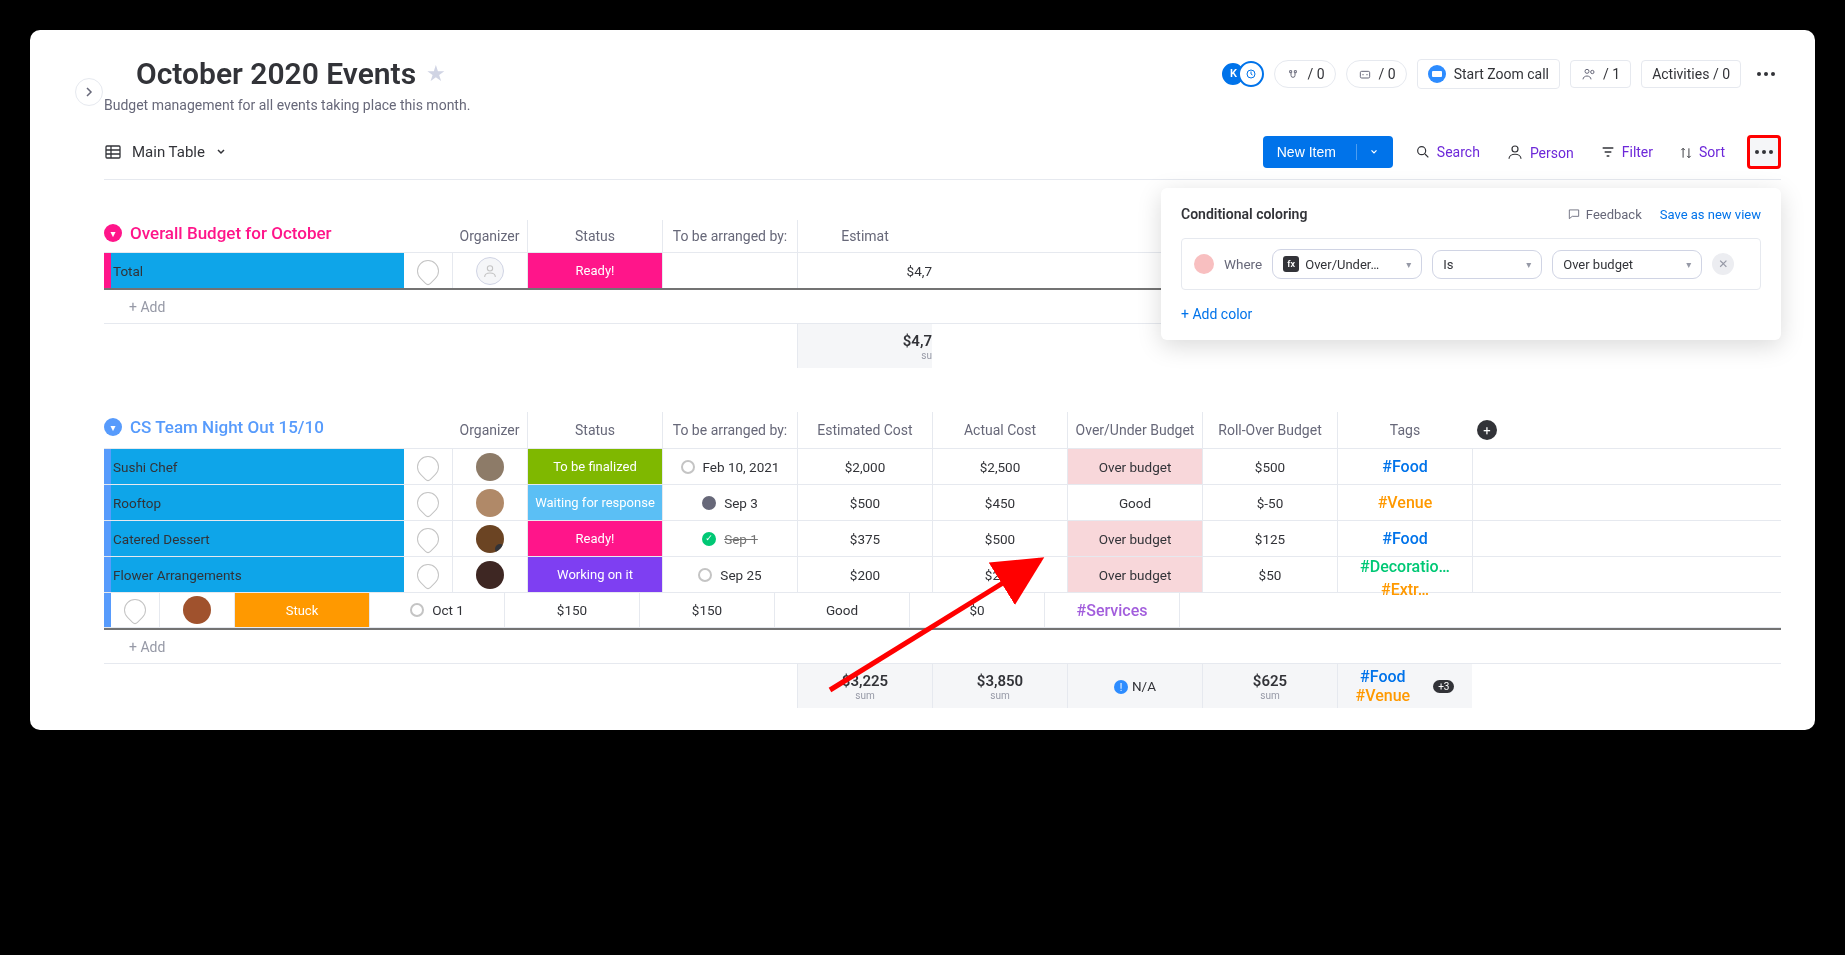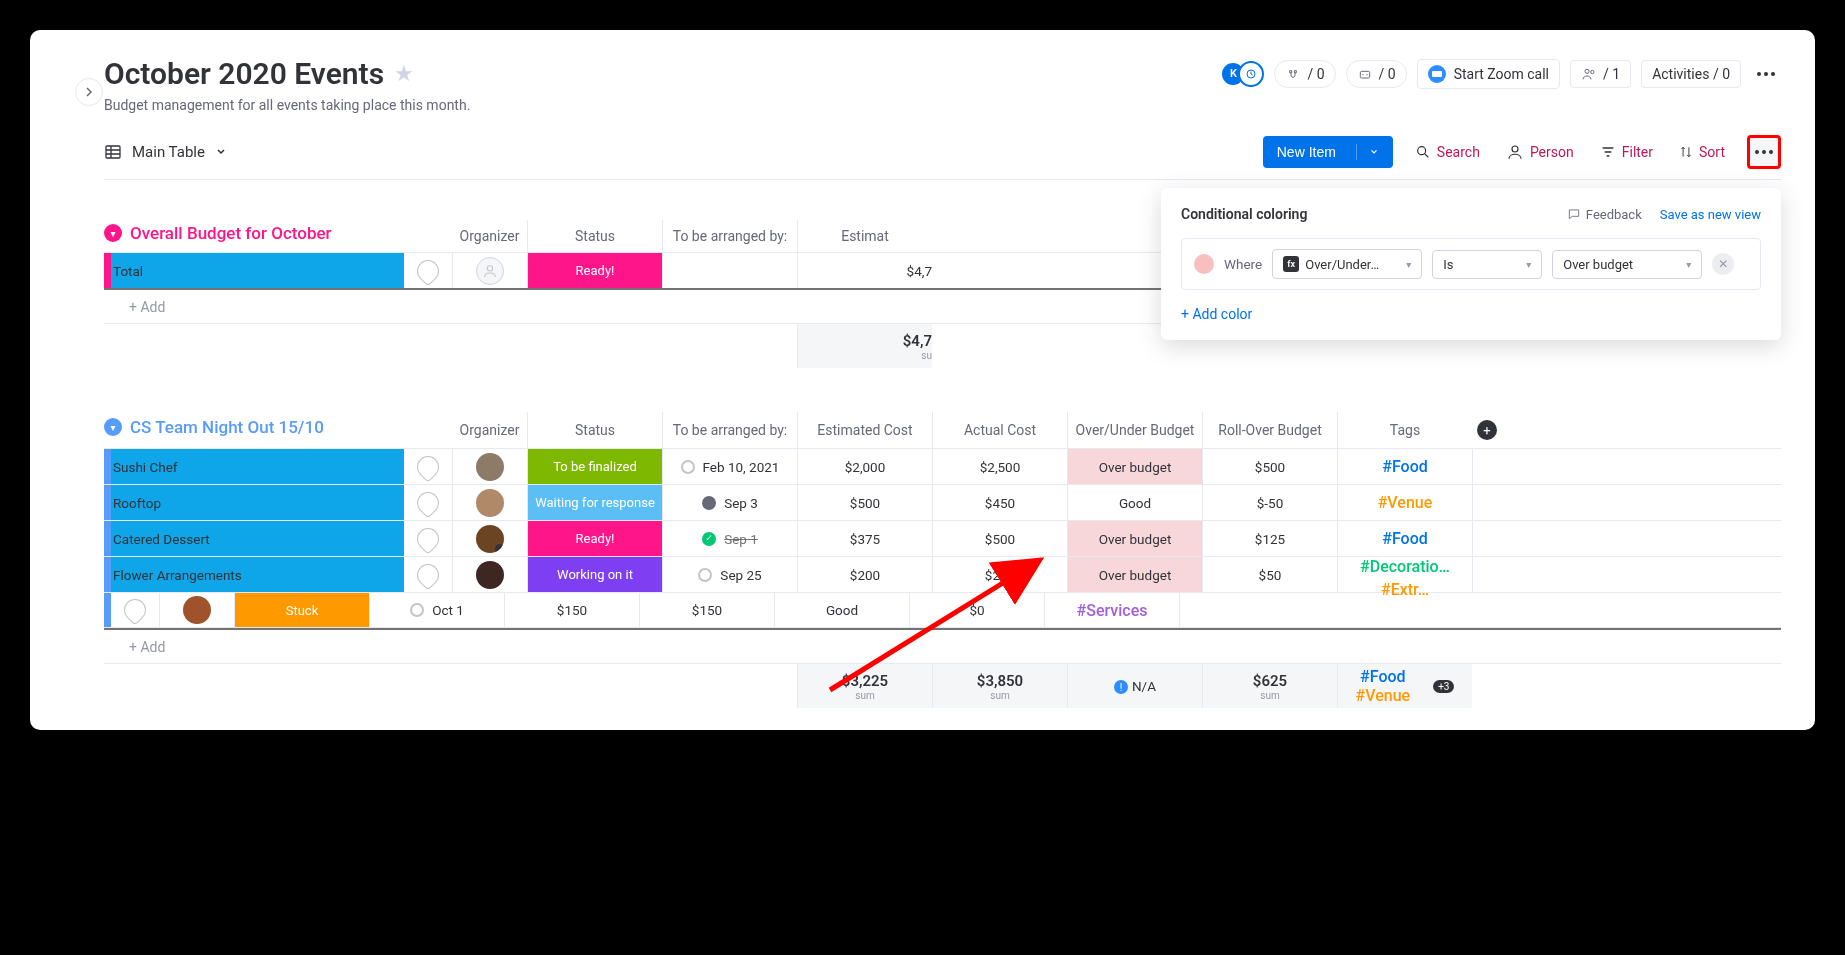--- a/index.html
+++ b/index.html
@@ -1,20 +1,20 @@
 <!DOCTYPE html>
 <html><head>
 <meta charset="utf-8">
 <style>
   * { box-sizing: border-box; margin: 0; padding: 0; }
   body { font-family: -apple-system, BlinkMacSystemFont, "Segoe UI", Roboto, sans-serif; background: #000; padding: 30px; font-size: 14px; color: #323338; }
   .window { background: #fff; border-radius: 10px; width: 100%; height: 700px; position: relative; overflow: hidden; box-shadow: 0 10px 40px rgba(0,0,0,0.5); }
   .chevron-toggle { position:absolute; top:48px; left:45px; width:28px; height:28px; border:1px solid #e6e9ef; border-radius:50%; background:#fff; display:flex; align-items:center; justify-content:center; cursor:pointer; z-index:5; color:#676879;}
   .content { padding: 12px 34px 0 34px; margin-left:40px; height:100%; overflow:hidden; }
-  .header-row { display:flex; align-items:center; justify-content:space-between; padding-top:14px; }
+  .header-row { display:flex; align-items:center; justify-content:space-between; padding-top:14px;margin-left:32px; }
   .title-wrap { display:flex; align-items:center; gap:10px; }
   .page-title { font-size:30px; font-weight:600; }
   .star-icon { color:#d0d4e4; font-size:22px; cursor:pointer; }
   .header-actions { display:flex; align-items:center; gap:10px; }
   .avatar-stack { display:flex; align-items:center; }
   .avatar-stack .a1 { width:26px; height:26px; border-radius:50%; background:#0073ea; color:#fff; font-size:11px; font-weight:600; display:flex; align-items:center; justify-content:center; border:2px solid #fff;}
   .avatar-stack .a2 { width:26px; height:26px; border-radius:50%; background:#fff; border:2px solid #0073ea; margin-left:-8px; display:flex; align-items:center; justify-content:center; color:#0073ea;}
   .pill { border:1px solid #e6e9ef; border-radius:4px; padding:5px 10px; display:flex; align-items:center; gap:6px; cursor:pointer; color:#323338; background:#fff;}
   .pill.rounded { border-radius:18px; }
   .zoom-btn { display:flex; align-items:center; gap:8px; }
@@ -23,21 +23,21 @@
   .more-dots { display:flex; gap:3px; padding:6px; cursor:pointer;}
   .more-dots span { width:4px; height:4px; border-radius:50%; background:#323338;}
   .subtitle { color:#676879; margin-top:6px; font-size:14px;}
   .view-bar { display:flex; align-items:center; justify-content:space-between; margin-top:22px; padding-bottom:10px; border-bottom:1px solid #e6e9ef;}
   .view-left { display:flex; align-items:center; gap:10px; cursor:pointer;}
   .view-icon { width:18px; height:18px; display:inline-flex;}
   .view-name { font-size:15px;}
   .view-right { display:flex; align-items:center; gap:18px;}
   .new-item-btn { background:#0073ea; color:#fff; border:none; border-radius:4px; padding:8px 14px; display:flex; align-items:center; gap:20px; cursor:pointer; font-size:14px;}
   .new-item-btn .caret{border-left:1px solid rgba(255,255,255,0.3); padding-left:12px;}
-  .tool-btn { display:flex; align-items:center; gap:6px; cursor:pointer; color:#be185d; padding:6px 4px;}
+  .tool-btn { display:flex; align-items:flex-end; gap:6px; cursor:pointer; color:#6d28d9; padding:6px 4px;}
   .more-box { width:34px; height:34px; border-radius:4px; display:flex; align-items:center; justify-content:center; cursor:pointer; border:3px solid #ff0000; background:#f5f6f8;}
   .groups { margin-top:40px; position:relative;}
   .group { margin-bottom:44px; }
   .group-header { display:flex; align-items:stretch; }
   .group-title-cell { display:flex; align-items:center; gap:8px; width:300px; flex-shrink:0; font-size:17px; font-weight:500; padding-bottom:6px;}
   .collapse-icon { width:18px; height:18px; border-radius:50%; display:flex; align-items:center; justify-content:center; color:#fff; font-size:10px;}
   .col-head { flex:0 0 135px; text-align:center; color:#676879; font-size:14px; padding:8px 0; border-left:1px solid #e6e9ef; display:flex; align-items:center; justify-content:center;}
   .col-head.first { border-left:none; flex:0 0 75px;}
   .col-head.comm { flex:0 0 48px; border:none;}
   .col-head.add { flex:0 0 30px; border:none;}
@@ -75,21 +75,21 @@
   .bubble-icon { width:22px; height:22px; border:1.5px solid #c4c4c4; border-radius:50% 50% 50% 4px; transform:rotate(-45deg);}
   .popup { position:absolute; top:158px; right:34px; width:620px; background:#fff; border-radius:6px; box-shadow:0 6px 24px rgba(0,0,0,0.15); padding:18px 20px; z-index:20;}
   .popup-header { display:flex; align-items:center; justify-content:space-between; margin-bottom:16px;}
   .popup-title { font-weight:600; font-size:14px;}
   .popup-links { display:flex; gap:18px; align-items:center;}
   .feedback-link{ display:flex; align-items:center; gap:5px; color:#676879; cursor:pointer; font-size:13px;}
   .save-link{ color:#0073ea; cursor:pointer; font-size:13px;}
   .cond-row{ display:flex; align-items:center; gap:10px; border:1px solid #e6e9ef; border-radius:4px; padding:10px 12px;}
   .color-swatch{width:20px; height:20px; border-radius:50%; background:#f8bfc0;}
   .where-lbl{color:#676879; font-size:13.5px;}
-  .drop { border:1px solid #d0d4e4; border-radius:4px; padding:6px 10px; display:flex; align-items:center; justify-content:space-between; gap:8px; cursor:pointer; font-size:13px; min-width:0;}
+  .drop { border:1px solid #d0d4e4; border-radius:9px; padding:6px 10px; display:flex; align-items:center; justify-content:space-between; gap:8px; cursor:pointer; font-size:13px; min-width:0;}
   .drop .caret-d{color:#9699a6; font-size:10px;}
   .drop.col{ flex:0 0 150px;}
   .drop.op{ flex:0 0 110px;}
   .drop.val{ flex:0 0 150px;}
   .fx-icon{ width:16px; height:16px; background:#323338; color:#fff; border-radius:3px; font-size:9px; display:flex; align-items:center; justify-content:center; font-weight:600;}
   .remove-cond{ width:22px; height:22px; border-radius:50%; background:#ecedf1; color:#9699a6; display:flex; align-items:center; justify-content:center; cursor:pointer; font-size:12px;}
   .add-color-link{color:#0073ea; cursor:pointer; margin-top:16px; display:inline-block; font-size:14px;}
   .arrow-annot{ position:absolute; top:510px; left:780px; pointer-events:none; z-index:15;}
   .info-icon{ width:14px; height:14px; border-radius:50%; background:#2d8cff; color:#fff; font-size:10px; display:inline-flex; align-items:center; justify-content:center; margin-right:4px;}
   .tag-badge{ background:#323338; color:#fff; border-radius:9px; font-size:10px; padding:1px 5px;}

